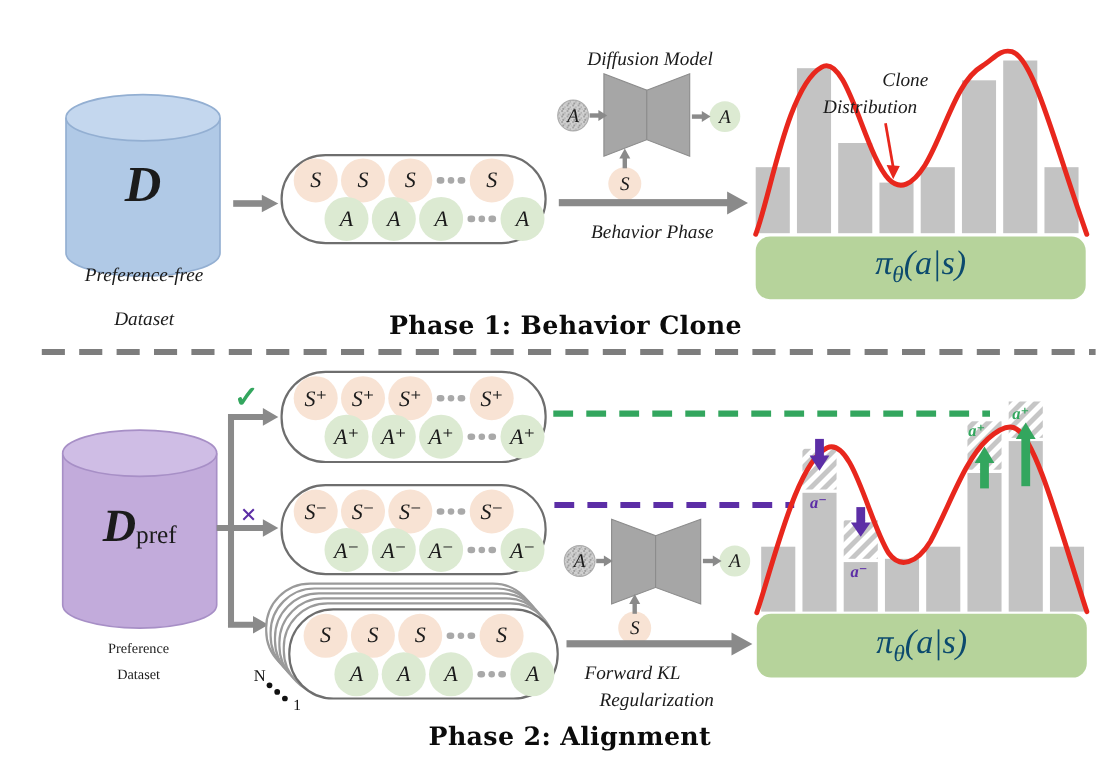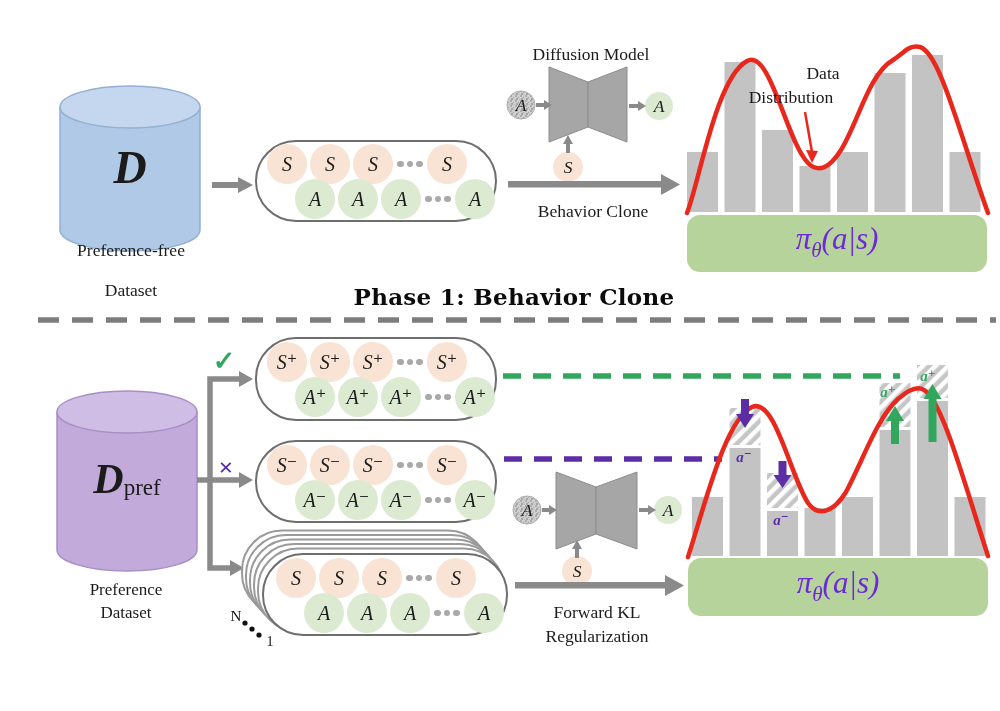--- a/index.html
+++ b/index.html
@@ -8,29 +8,29 @@
   #art{position:absolute;left:0;top:0;z-index:1;}
   .seq-box{position:absolute;background:#fff;border:2.5px solid #6e6e6e;border-radius:41px;z-index:2;box-sizing:border-box;}
   .seq-row{position:absolute;display:flex;gap:3px;align-items:center;}
   .circ{width:40px;height:40px;border-radius:50%;display:flex;align-items:center;justify-content:center;
         font-style:italic;font-size:20px;color:#1b1b1b;flex:none;}
   .st{background:var(--state_circle,#f8e3d4);}
   .act{background:var(--action_circle,#dcead2);}
   .dots{display:inline-flex;gap:3px;align-items:center;width:28px;justify-content:center;flex:none;}
   .dots i{width:6.5px;height:6.5px;border-radius:50%;background:#a9a9a9;}
   .lbl{position:absolute;z-index:3;white-space:nowrap;color:#1b1b1b;transform:translate(-50%,-50%);}
-  .serif17{font-size:17.5px;}
-  .serif16{font-size:17px;}
+  .serif17{font-size:17.5px;font-style:italic;}
+  .serif16{font-size:13px;}
   .ital{font-style:italic;}
   .title{font-family:"DejaVu Serif",serif;font-weight:800;font-size:23px;color:#0b0b0b;letter-spacing:.3px;}
   .dsym{font-style:italic;font-weight:600;font-size:46px;}
   .dsym2{display:flex;align-items:baseline;}
   .dsym2 .big{font-style:italic;font-weight:600;font-size:42px;}
   .dsym2 .dsub{font-size:23px;position:relative;top:2px;}
-  .policy{font-size:31px;font-style:italic;color:#6d28d9;}
+  .policy{font-size:31px;font-style:italic;color:#0c4a6e;}
   .policy sub{font-size:21px;}
   .mark-pos{color:var(--positive,#33a65e);font-size:27px;font-weight:bold;}
   .mark-neg{color:var(--negative,#5c2ea6);font-size:26px;font-weight:bold;}
   .aneg{color:var(--negative,#5c2ea6);font-size:15px;font-weight:bold;font-style:italic;}
   .apos{color:var(--positive,#33a65e);font-size:15px;font-weight:bold;font-style:italic;}
   .nlabel{font-size:15px;color:#111;}
 </style>
 </head>
 <body>
 
@@ -284,40 +284,41 @@
       </div>
 </div>
 
 <div class="lbl dsym" style="left:130px;top:167px;">D</div>
 <div class="lbl serif17" style="left:131px;top:250px;">Preference-free</div>
 <div class="lbl serif17" style="left:131px;top:290px;">Dataset</div>
 <div class="lbl serif17" style="left:591px;top:54px;">Diffusion Model</div>
 <div class="lbl ital serif17" style="left:521px;top:105px;">A</div>
 <div class="lbl ital serif17" style="left:659px;top:106px;">A</div>
 <div class="lbl ital serif17" style="left:568px;top:167px;">S</div>
-<div class="lbl serif17" style="left:593px;top:211px;">Behavior Clone</div>
-<div class="lbl serif17" style="left:823px;top:73px;">Data</div>
+<div class="lbl serif17" style="left:593px;top:211px;">Behavior Phase</div>
+<div class="lbl serif17" style="left:823px;top:73px;">Clone</div>
 <div class="lbl serif17" style="left:791px;top:97px;">Distribution</div>
 <div class="lbl policy" style="left:837px;top:242px;"><span>π</span><sub>θ</sub><span>(a|s)</span></div>
 <div class="lbl title" style="left:514px;top:296px;text-align:right;">Phase 1: Behavior Clone</div>
 
 <div class="lbl dsym2" style="left:127px;top:479px;">
       <span class="big">D</span>
       <span class="dsub">pref</span>
     </div>
 <div class="lbl serif16" style="left:126px;top:590px;">Preference</div>
 <div class="lbl serif16" style="left:126px;top:613px;">Dataset</div>
 <div class="lbl mark-pos" style="left:224px;top:361px;">✓</div>
 <div class="lbl mark-neg" style="left:226px;top:468px;">×</div>
 <div class="lbl nlabel" style="left:236px;top:616px;">N</div>
 <div class="lbl nlabel" style="left:270px;top:642px;font-size:14px;">1</div>
 <div class="lbl ital serif17" style="left:527px;top:510px;">A</div>
 <div class="lbl ital serif17" style="left:668px;top:510px;">A</div>
 <div class="lbl ital serif17" style="left:577px;top:571px;">S</div>
-<div class="lbl serif17" style="left:597px;top:612px;">Forward KL</div>
+<div class="lbl serif17" style="left:575px;top:612px;">Forward KL</div>
 <div class="lbl serif17" style="left:597px;top:636px;">Regularization</div>
 <div class="lbl aneg" style="left:744px;top:457px;">a⁻</div>
 <div class="lbl aneg" style="left:781px;top:520px;">a⁻</div>
 <div class="lbl apos" style="left:888px;top:392px;">a⁺</div>
 <div class="lbl apos" style="left:928px;top:376px;">a⁺</div>
 <div class="lbl policy" style="left:838px;top:586px;"><span>π</span><sub>θ</sub><span>(a|s)</span></div>
+<div class="lbl title" style="left:518px;top:670px;">Phase 2: Alignment</div>
 
 </div>
 
 </body></html>

